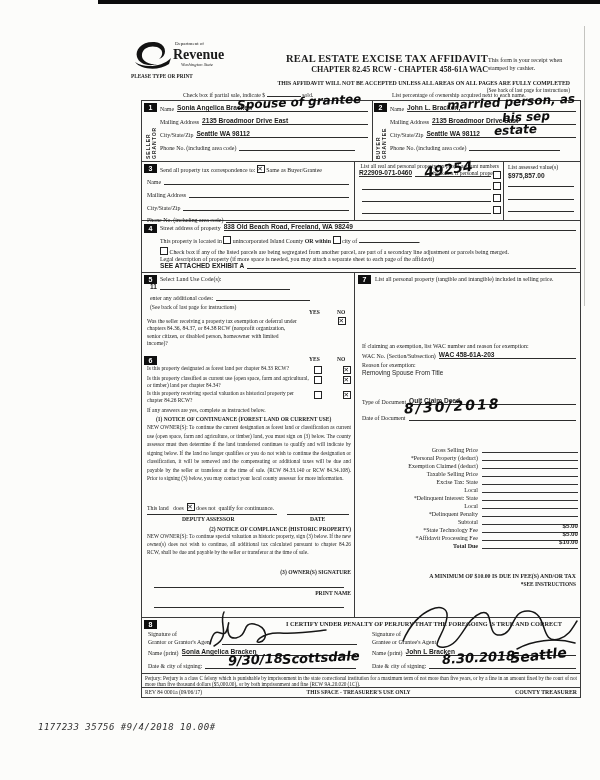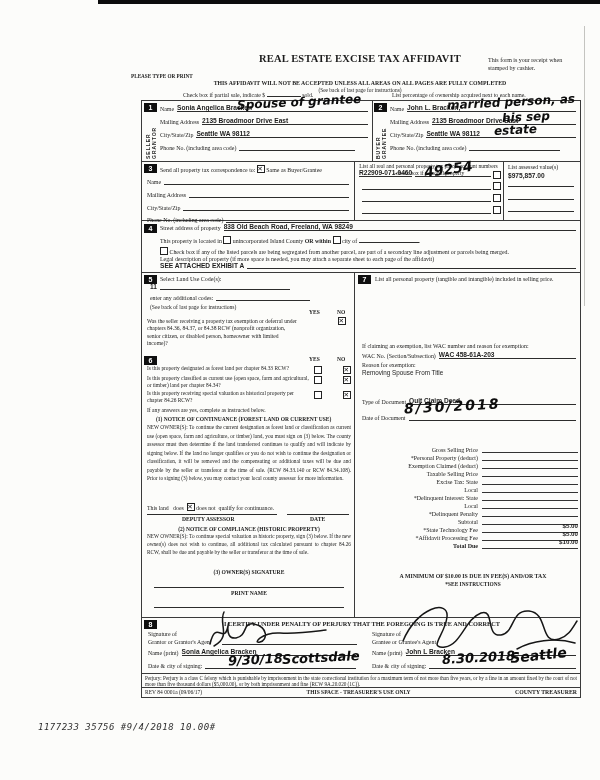--- a/index.html
+++ b/index.html
@@ -1,21 +1,21 @@
 <!DOCTYPE html>
 <html><head>
 <meta charset="utf-8">
 <style>
   html,body{margin:0;padding:0;background:#e8e8e6;}
   .page{position:relative;width:600px;height:780px;background:#fcfcfa;overflow:hidden;
         font-family:"Liberation Serif",serif;color:#1c1c1c;}
   .abs{position:absolute;}
   .mono{font-family:"DejaVu Sans Mono",monospace;font-style:italic;}
   .b{font-weight:bold;}
-  .ctr{text-align:center;}
+  .ctr{text-align:right;}
   
   .formbox{position:absolute;left:141px;top:100px;width:438px;height:596px;border:1px solid #3a3a3a;}
   .hline{position:absolute;left:0;width:438px;border-top:1px solid #3a3a3a;height:0;}
   .vline{position:absolute;width:0;border-left:1px solid #3a3a3a;}
   .num{position:absolute;background:#0f0f0f;color:#fff;width:13px;height:9px;
        font:bold 7px "Liberation Sans",sans-serif;display:flex;align-items:center;justify-content:center;}
   .vlabel{position:absolute;writing-mode:vertical-rl;transform:rotate(180deg);
           font:bold 5px "Liberation Sans",sans-serif;letter-spacing:1px;color:#222;}
   .lbl{font-size:5.9px;white-space:nowrap;}
   .val{font:bold 6.6px "Liberation Sans",sans-serif;white-space:nowrap;}
@@ -38,24 +38,34 @@
   .sig{stroke:#161616;stroke-width:1.5;fill:none;stroke-linecap:round;}
 </style>
 </head>
 <body>
 
 <div class="page">
 
   <div class="abs" style="left:98px;top:0;width:502px;height:4px;background:#0c0c0c;"></div>
   <div class="abs" style="left:584px;top:26px;width:1px;height:280px;background:#c4c4c0;"></div>
 
+  <div class="abs" style="left:133px;top:40px;width:110px;height:34px;">
+    <svg width="40" height="30" viewBox="0 0 40 30" style="position:absolute;left:0;top:0;">
+      <path d="M20 2 C8 2 2 10 4 17 C6 24 16 27 24 24 C14 25 8 20 9 14 C10 8 17 5 24 7 C30 9 31 15 26 19 C34 17 34 6 26 3 C24 2 22 2 20 2 Z" fill="#131313"></path>
+      <path d="M2 22 C10 28 28 28 38 18 L36 24 C26 31 8 30 2 22 Z" fill="#131313"></path>
+    </svg>
+    <span class="abs" style="left:42px;top:1px;font:5px 'Liberation Serif',serif;">Department of</span>
+    <span class="abs b" style="left:40px;top:7px;font-size:14px;font-family:'Liberation Serif',serif;font-weight:bold;">Revenue</span>
+    <span class="abs" style="left:48px;top:22px;font:italic 4.6px 'Liberation Serif',serif;">Washington State</span>
+  </div>
   <div class="abs b" style="left:131px;top:73px;font-size:5.2px;">PLEASE TYPE OR PRINT</div>
 
   <div class="abs ctr" style="left:232px;top:53px;width:256px;">
     <div class="b" style="font-size:10.5px;letter-spacing:0.2px;">REAL ESTATE EXCISE TAX AFFIDAVIT</div>
+    <div class="b" style="font-size:8px;margin-top:1px;">CHAPTER 82.45 RCW - CHAPTER 458-61A WAC</div>
   </div>
   <div class="abs" style="left:488px;top:57px;width:92px;font-size:6px;line-height:1.3;">This form is your receipt when stamped by cashier.</div>
 
   <div class="abs ctr b" style="left:150px;top:80px;width:420px;font-size:5.8px;">THIS AFFIDAVIT WILL NOT BE ACCEPTED UNLESS ALL AREAS ON ALL PAGES ARE FULLY COMPLETED</div>
   <div class="abs ctr" style="left:150px;top:87px;width:420px;font-size:5.4px;">(See back of last page for instructions)</div>
 
   <div class="abs" style="left:183px;top:92px;font-size:5.8px;">
     <span>Check box if partial sale, indicate $</span>
     <span class="uline" style="width:34px;"></span>
     <span>sold.</span>

